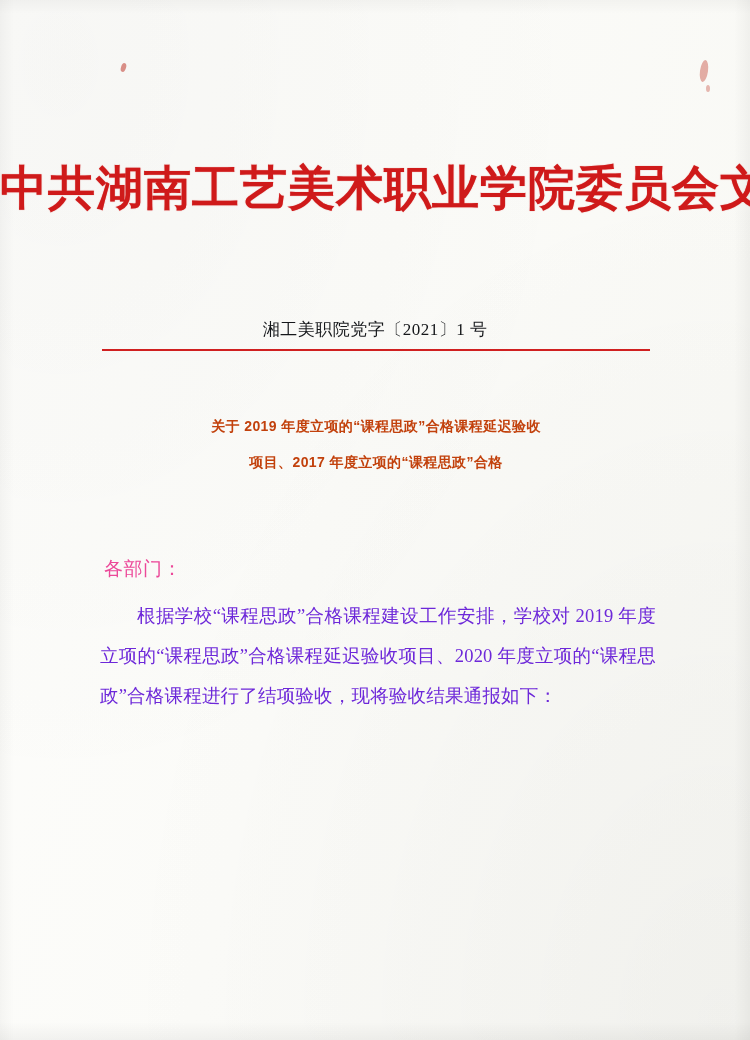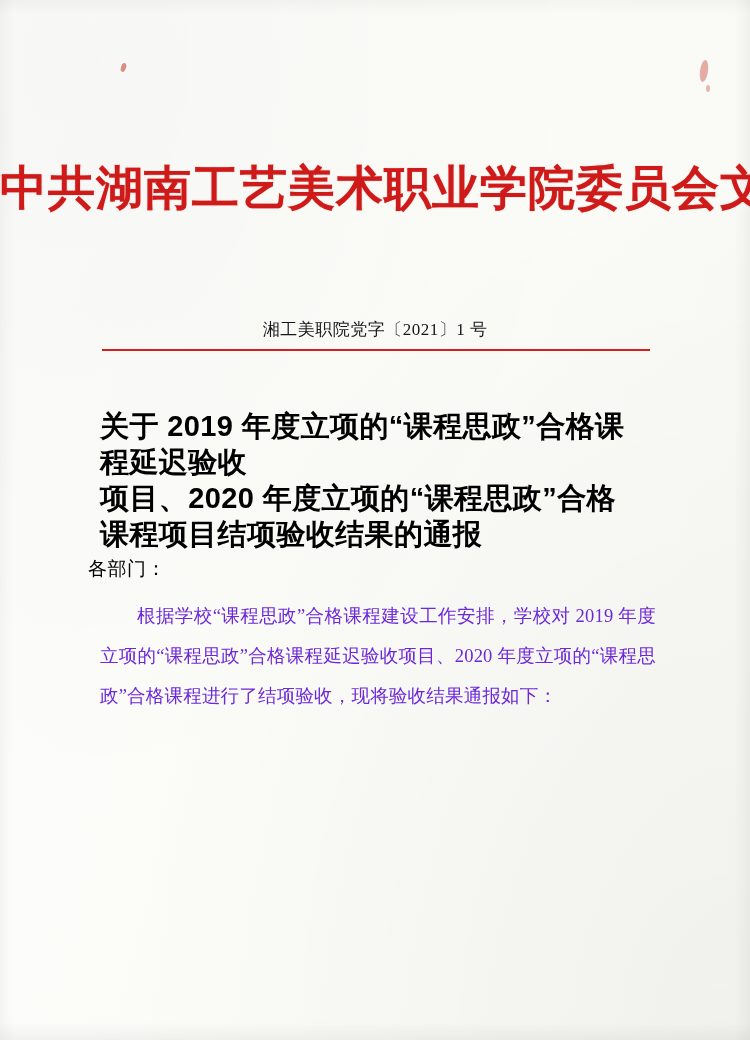--- a/index.html
+++ b/index.html
@@ -86,37 +86,38 @@
     width: 548px;
     height: 2px;
     background: #d02020;
   }
 
   .doc-title {
     position: absolute;
     left: 100px;
     top: 408px;
     width: 552px;
+    text-align: center;
     font-family: "Liberation Sans", "DejaVu Sans", sans-serif;
     font-weight: bold;
-    font-size: 29px;
+    font-size: 14px;
     line-height: 36px;
-    color: #000000;
+    color: #c2410c;
     letter-spacing: 0.4px;
   }
   .doc-title .tl {
     display: block;
   }
 
   .salutation {
     position: absolute;
-    left: 88px;
+    left: 104px;
     top: 556px;
     font-size: 19px;
-    color: #000000;
+    color: #ec4899;
     letter-spacing: 0.5px;
   }
 
   .body-text {
     position: absolute;
     left: 100px;
     top: 596px;
     width: 556px;
     font-size: 18.5px;
     line-height: 40px;
@@ -142,22 +143,21 @@
   <span class="smudge smudge-c"></span>
 
   <div class="masthead">中共湖南工艺美术职业学院委员会文件</div>
 
   <div class="doc-number">湘工美职院党字〔2021〕1 号</div>
 
   <div class="red-rule"></div>
 
   <div class="doc-title">
     <span class="tl">关于 2019 年度立项的“课程思政”合格课程延迟验收</span>
-    <span class="tl">项目、2020 年度立项的“课程思政”合格</span>
-    <span class="tl">课程项目结项验收结果的通报</span>
+    <span class="tl">项目、2017 年度立项的“课程思政”合格</span>
   </div>
 
   <div class="salutation">各部门：</div>
 
   <div class="body-text">
     <p>根据学校“课程思政”合格课程建设工作安排，学校对 2019 年度立项的“课程思政”合格课程延迟验收项目、2020 年度立项的“课程思政”合格课程进行了结项验收，现将验收结果通报如下：</p>
   </div>
 
 </div>
 

